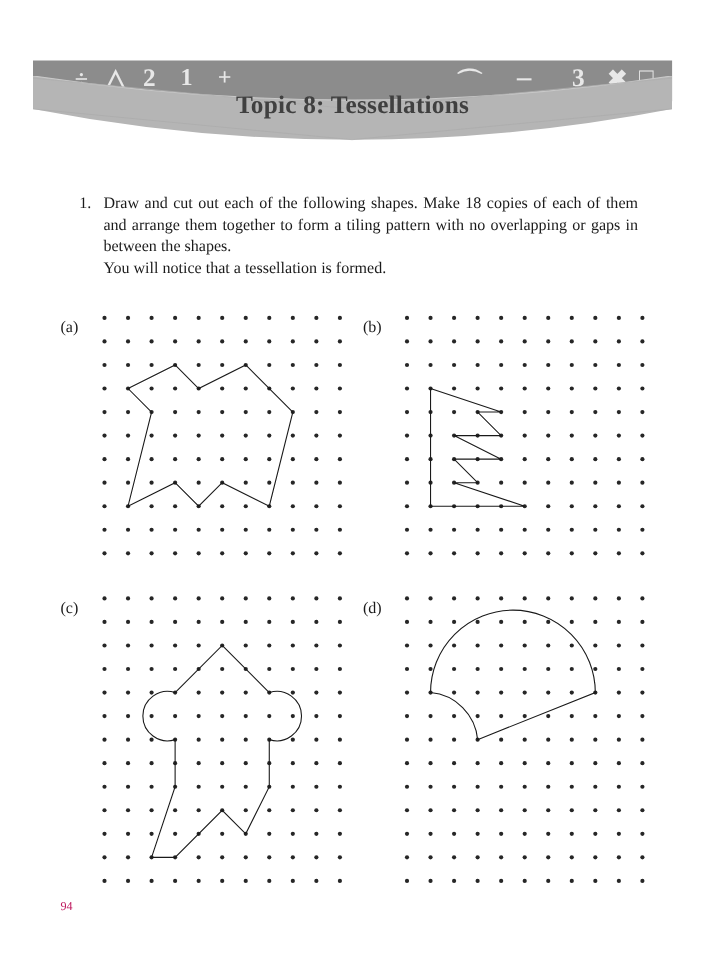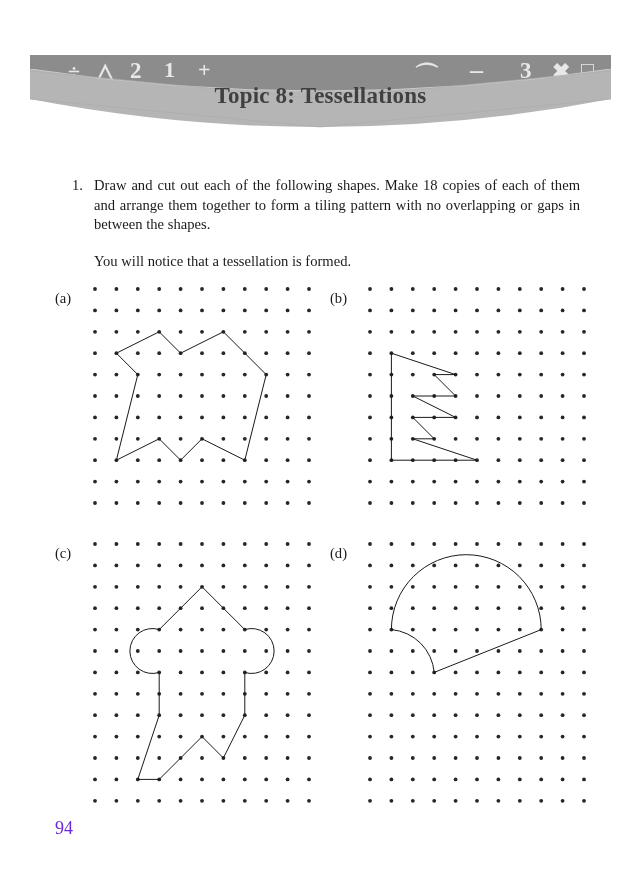--- a/index.html
+++ b/index.html
@@ -87,21 +87,20 @@
   }
   .q-body {
     flex: 1 1 auto;
     font-size: 14.6px;
     line-height: 19.5px;
     text-align: justify;
   }
   .q-line {
     font-size: 14.6px;
     line-height: 19.5px;
-    margin-top: 17px;
   }
   .q-line.nojust {
     text-align: left;
   }
   b.congruent { font-weight: bold; }
 
   
   .panel { position: absolute; }
   .panel-label {
     position: absolute;
@@ -109,22 +108,22 @@
     line-height: 1;
     color: #1a1a1a;
   }
   .grid-svg { display: block; }
 
   
   .page-number {
     position: absolute;
     left: 55px;
     top: 818px;
-    font-size: 18px;
-    color: #6d28d9;
+    font-size: 11px;
+    color: #be185d;
   }
 </style>
 </head>
 <body>
 
 <div class="banner">
   <div class="banner-band"></div>
 
   <div class="banner-symbols">
     <span class="sym" style="left: 38px; top: 6px; font-size: 22px;">÷</span>

